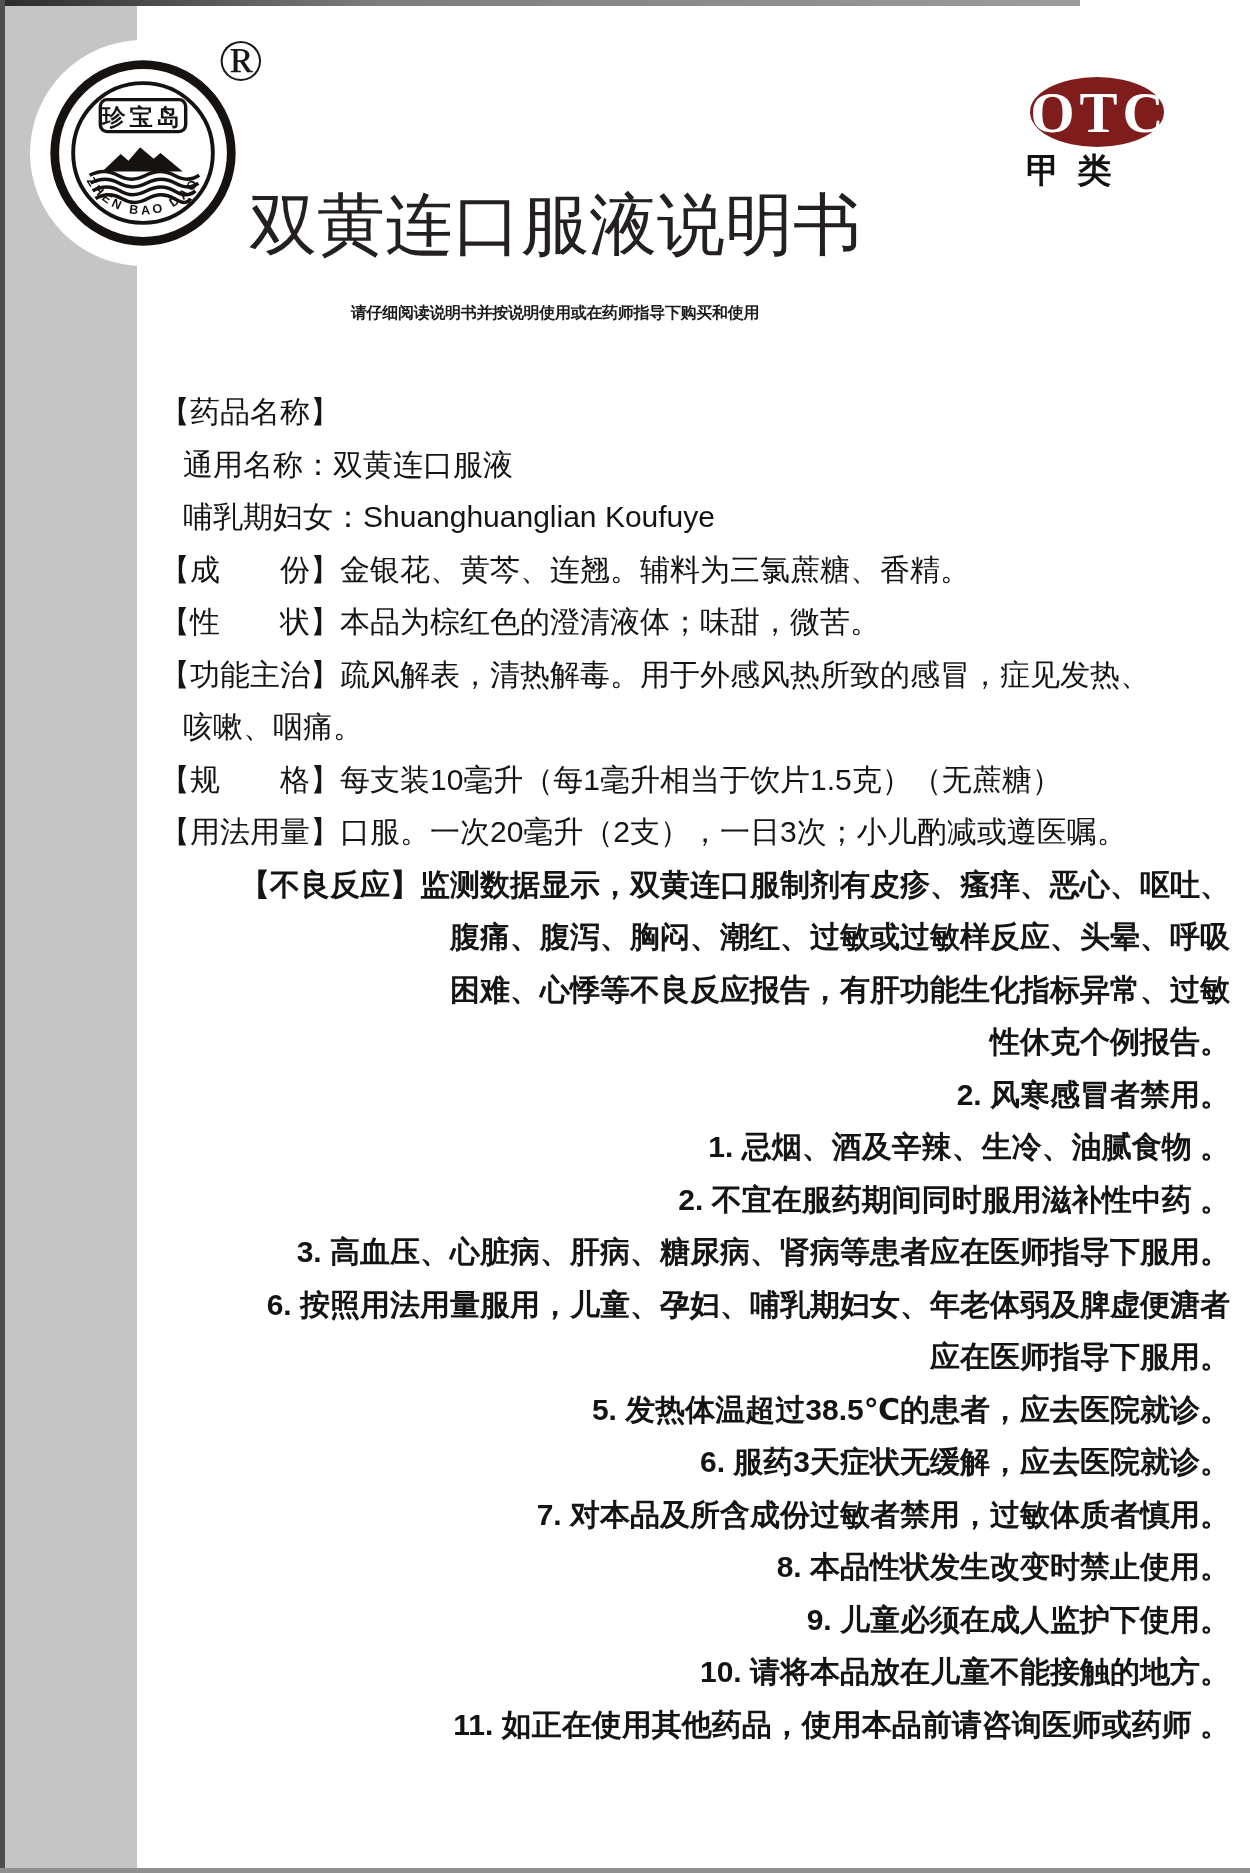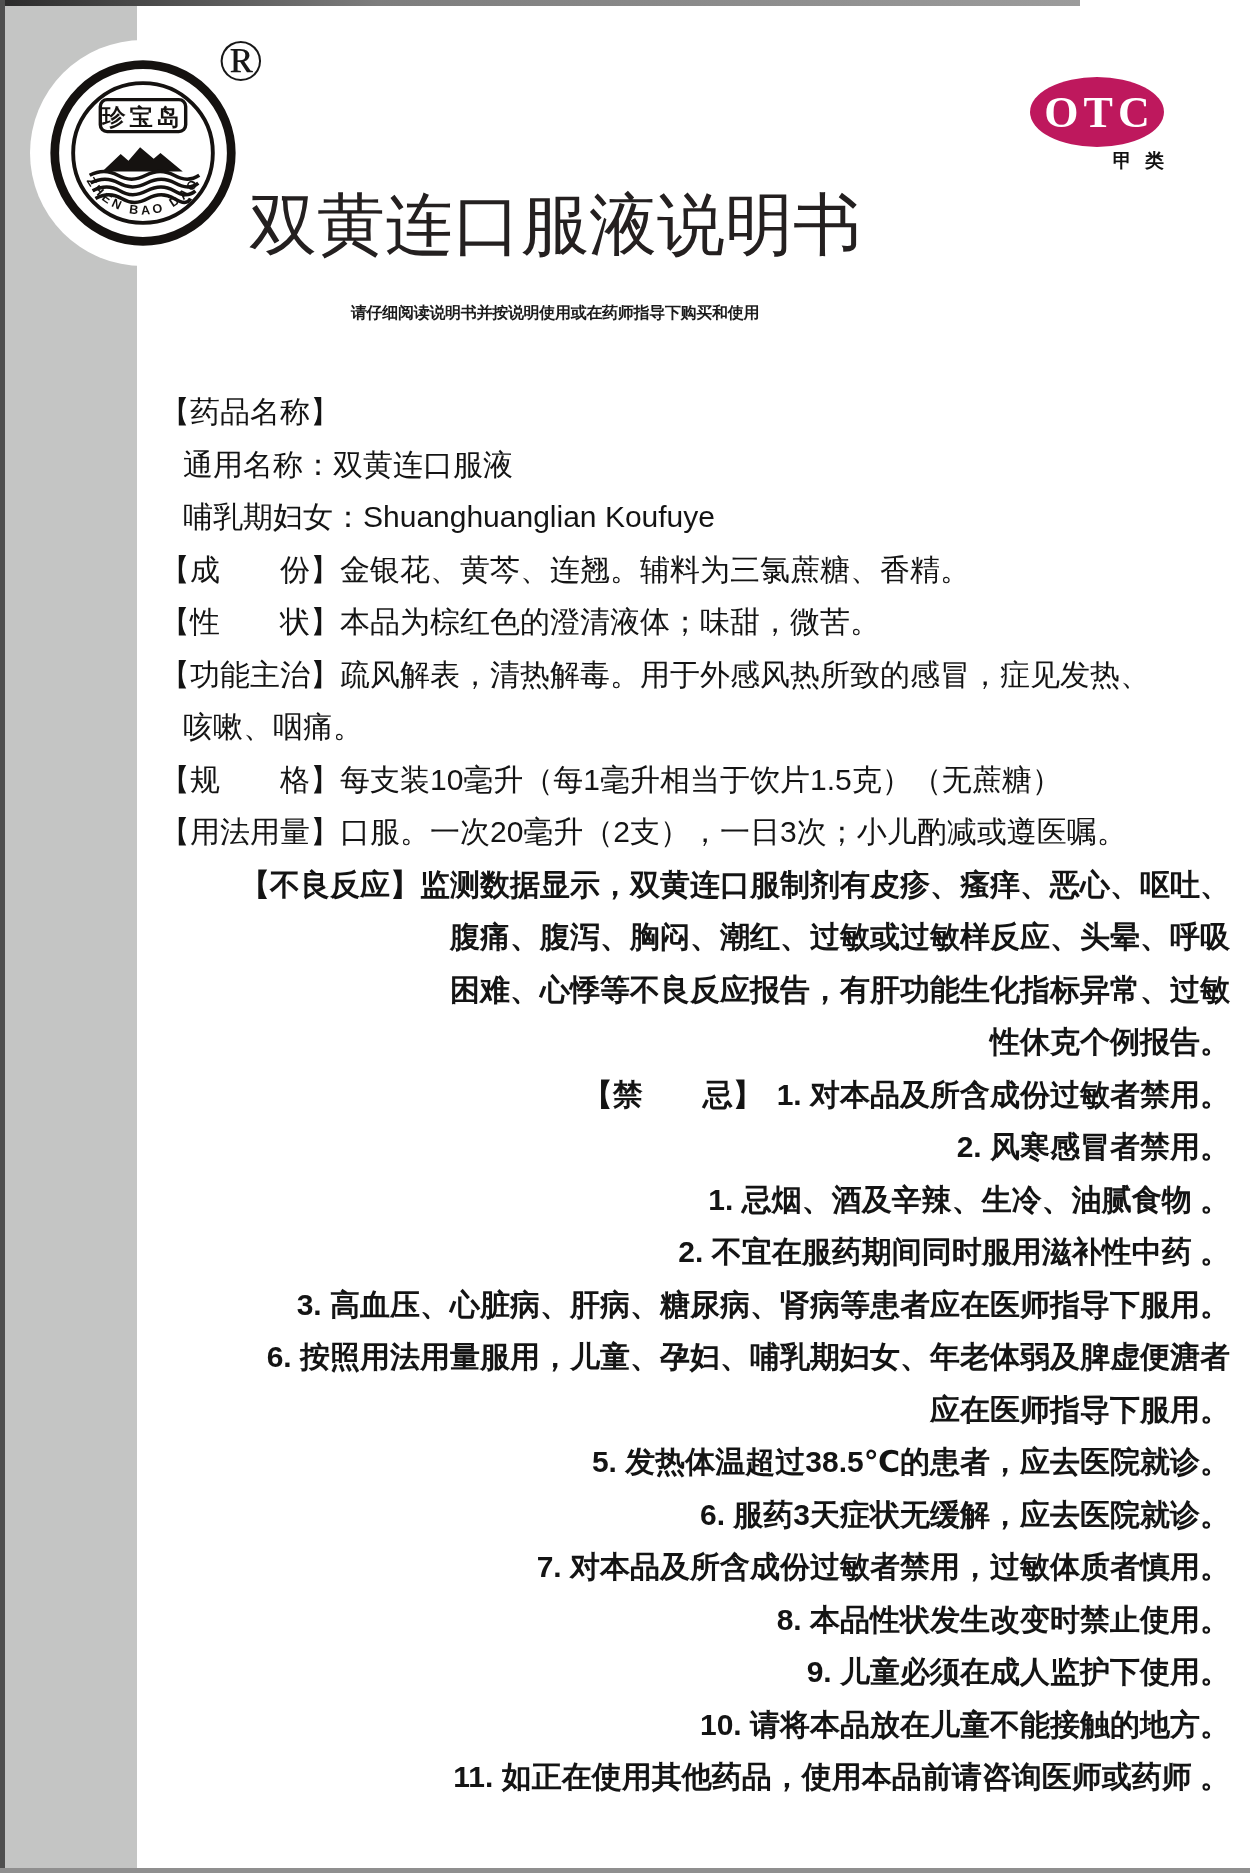--- a/index.html
+++ b/index.html
@@ -18,26 +18,26 @@
 
   
   .logo-halo { position:absolute; left:30px; top:40px; width:226px; height:226px;
                border-radius:50%; background:#ffffff; }
   .logo-svg  { position:absolute; left:46px; top:56px; width:194px; height:194px; }
   .registered-mark { position:absolute; left:218px; top:30px; font-size:60px; line-height:60px;
                      font-family:"Liberation Serif","DejaVu Serif",serif; color:#171717; }
 
   
   .otc-ellipse { position:absolute; left:1030px; top:77px; width:134px; height:70px;
-                 border-radius:50%; background:#be185d; color:#ffffff;
+                 border-radius:50%; background:#7f1d1d; color:#ffffff;
                  display:flex; align-items:center; justify-content:center;
                  font-family:"Liberation Serif","DejaVu Serif",serif;
-                 font-weight:700; font-size:44px; letter-spacing:5px; text-indent:5px; }
-  .otc-class   { position:absolute; left:1026px; top:148px; width:142px; text-align:right;
-                 font-size:19px; font-weight:700; letter-spacing:4px; color:#111; }
+                 font-weight:700; font-size:57px; letter-spacing:5px; text-indent:5px; }
+  .otc-class   { position:absolute; left:1026px; top:148px; width:142px; text-align:left;
+                 font-size:34px; font-weight:700; letter-spacing:4px; color:#111; }
 
   
   .doc-title { position:absolute; left:137px; top:180px; width:836px; text-align:center;
                font-family:"Liberation Serif","DejaVu Serif",serif;
                font-size:68px; font-weight:400; color:#242020; white-space:nowrap; }
   .doc-subtitle { position:absolute; left:137px; top:303px; width:836px; text-align:center;
                   font-size:16px; font-weight:700; letter-spacing:-0.3px;
                   color:#1b1b1b; white-space:nowrap; }
 
   
@@ -115,23 +115,20 @@
       <span>【用法用量】</span><span>口服。一次20毫升（2支），一日3次；小儿酌减或遵医嘱。</span>
     </div>
 
     <div class="line bold">
       <span>【不良反应】</span><span>监测数据显示，双黄连口服制剂有皮疹、瘙痒、恶心、呕吐、</span>
     </div>
     <div class="line bold indent-adv">腹痛、腹泻、胸闷、潮红、过敏或过敏样反应、头晕、呼吸</div>
     <div class="line bold indent-adv">困难、心悸等不良反应报告，有肝功能生化指标异常、过敏</div>
     <div class="line bold indent-adv">性休克个例报告。</div>
 
-    <div class="line bold">
-      <span class="label-gap">【禁　　忌】</span><span>1. 对本品及所含成份过敏者禁用。</span>
-    </div>
     <div class="line bold indent-jj">2. 风寒感冒者禁用。</div>
 
 
     <div class="notes bold">
         <div class="note-line">1. 忌烟、酒及辛辣、生冷、油腻食物 。</div>
         <div class="note-line">2. 不宜在服药期间同时服用滋补性中药 。</div>
         <div class="note-line">3. 高血压、心脏病、肝病、糖尿病、肾病等患者应在医师指导下服用。</div>
         <div class="note-line">6. 按照用法用量服用，儿童、孕妇、哺乳期妇女、年老体弱及脾虚便溏者</div>
         <div class="note-line cont">应在医师指导下服用。</div>
         <div class="note-line">5. 发热体温超过38.5℃的患者，应去医院就诊。</div>

